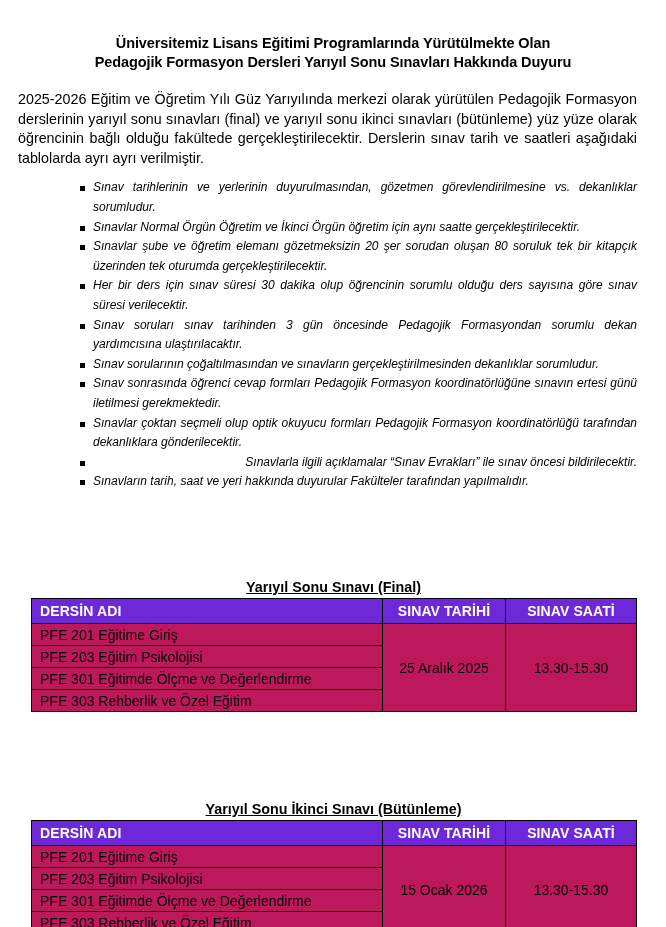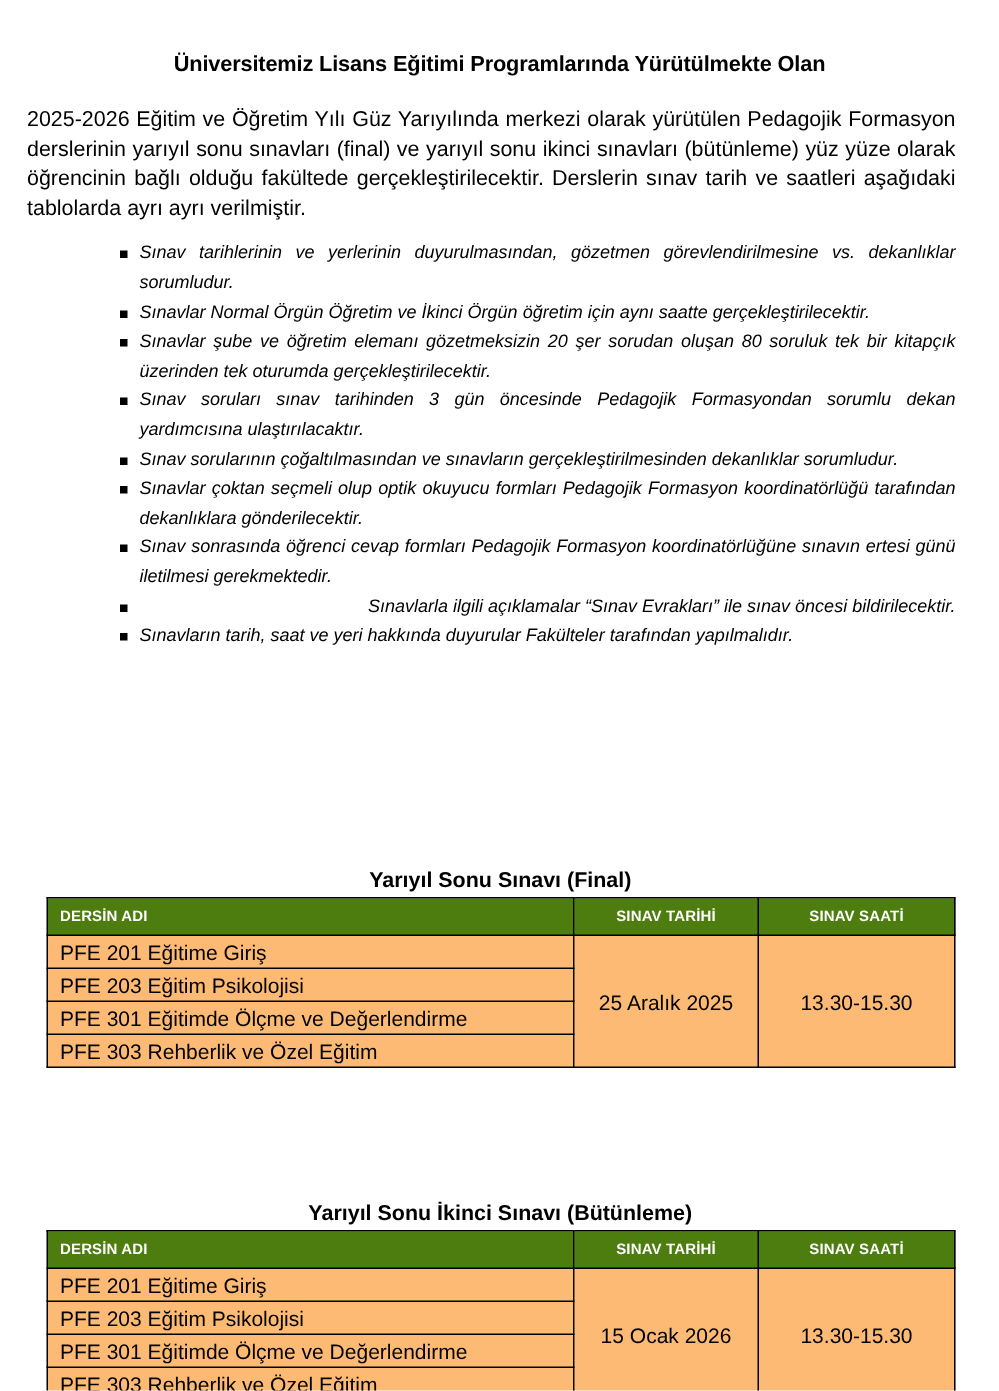--- a/index.html
+++ b/index.html
@@ -87,82 +87,85 @@
   .table-block.second { top: 800px; }
 
   .table-caption {
     text-align: center;
     font-size: 14.3px;
     font-weight: bold;
     line-height: 18px;
     margin-bottom: 2px;
   }
   .table-caption span {
+    text-decoration: underline;
     text-underline-offset: 1px;
   }
 
   table.exam-table {
     border-collapse: collapse;
     width: 605px;
     table-layout: fixed;
     font-size: 14px;
   }
   table.exam-table col.c-name { width: 351px; }
   table.exam-table col.c-date { width: 123px; }
   table.exam-table col.c-time { width: 131px; }
 
   table.exam-table th {
-    background: #4d7c0f;
+    background: #6d28d9;
     color: #ffffff;
     font-weight: bold;
-    font-size: 10px;
+    font-size: 14px;
     height: 24px;
     padding: 0 0 0 8px;
     text-align: left;
     border: 1px solid #000000;
     vertical-align: middle;
     letter-spacing: 0.1px;
   }
   table.exam-table th.center {
     text-align: center;
     padding-left: 0;
   }
   table.exam-table td {
     border: 1px solid #000000;
     height: 21px;
     padding: 0 0 0 8px;
     font-size: 14px;
     vertical-align: middle;
-    background: #fdba74;
+    background: #be185d;
   }
   table.exam-table td.merged {
     text-align: center;
     padding-left: 0;
     vertical-align: middle;
   }
 </style>
 </head>
 <body>
 
 <div class="page">
 
   <h1 class="doc-title">
     <span class="line">Üniversitemiz Lisans Eğitimi Programlarında Yürütülmekte Olan</span>
+    <span class="line">Pedagojik Formasyon Dersleri Yarıyıl Sonu Sınavları Hakkında Duyuru</span>
   </h1>
 
   <p class="intro">2025-2026 Eğitim ve Öğretim Yılı Güz Yarıyılında merkezi olarak yürütülen Pedagojik Formasyon derslerinin yarıyıl sonu sınavları (final) ve yarıyıl sonu ikinci sınavları (bütünleme) yüz yüze olarak öğrencinin bağlı olduğu fakültede gerçekleştirilecektir. Derslerin sınav tarih ve saatleri aşağıdaki tablolarda ayrı ayrı verilmiştir.</p>
 
   <ul class="bullet-list">
     <li class="bullet-item">Sınav tarihlerinin ve yerlerinin duyurulmasından, gözetmen görevlendirilmesine vs. dekanlıklar sorumludur.</li>
     <li class="bullet-item">Sınavlar Normal Örgün Öğretim ve İkinci Örgün öğretim için aynı saatte gerçekleştirilecektir.</li>
     <li class="bullet-item">Sınavlar şube ve öğretim elemanı gözetmeksizin 20 şer sorudan oluşan 80 soruluk tek bir kitapçık üzerinden tek oturumda gerçekleştirilecektir.</li>
+    <li class="bullet-item">Her bir ders için sınav süresi 30 dakika olup öğrencinin sorumlu olduğu ders sayısına göre sınav süresi verilecektir.</li>
     <li class="bullet-item">Sınav soruları sınav tarihinden 3 gün öncesinde Pedagojik Formasyondan sorumlu dekan yardımcısına ulaştırılacaktır.</li>
     <li class="bullet-item">Sınav sorularının çoğaltılmasından ve sınavların gerçekleştirilmesinden dekanlıklar sorumludur.</li>
+    <li class="bullet-item">Sınav sonrasında öğrenci cevap formları Pedagojik Formasyon koordinatörlüğüne sınavın ertesi günü iletilmesi gerekmektedir.</li>
     <li class="bullet-item">Sınavlar çoktan seçmeli olup optik okuyucu formları Pedagojik Formasyon koordinatörlüğü tarafından dekanlıklara gönderilecektir.</li>
-    <li class="bullet-item">Sınav sonrasında öğrenci cevap formları Pedagojik Formasyon koordinatörlüğüne sınavın ertesi günü iletilmesi gerekmektedir.</li>
     <li class="bullet-item no-justify">Sınavlarla ilgili açıklamalar “Sınav Evrakları” ile sınav öncesi bildirilecektir.</li>
     <li class="bullet-item">Sınavların tarih, saat ve yeri hakkında duyurular Fakülteler tarafından yapılmalıdır.</li>
   </ul>
 
   <div class="table-block first">
     <div class="table-caption">
       <span>Yarıyıl Sonu Sınavı (Final)</span>
     </div>
     <table class="exam-table">
       <colgroup>

